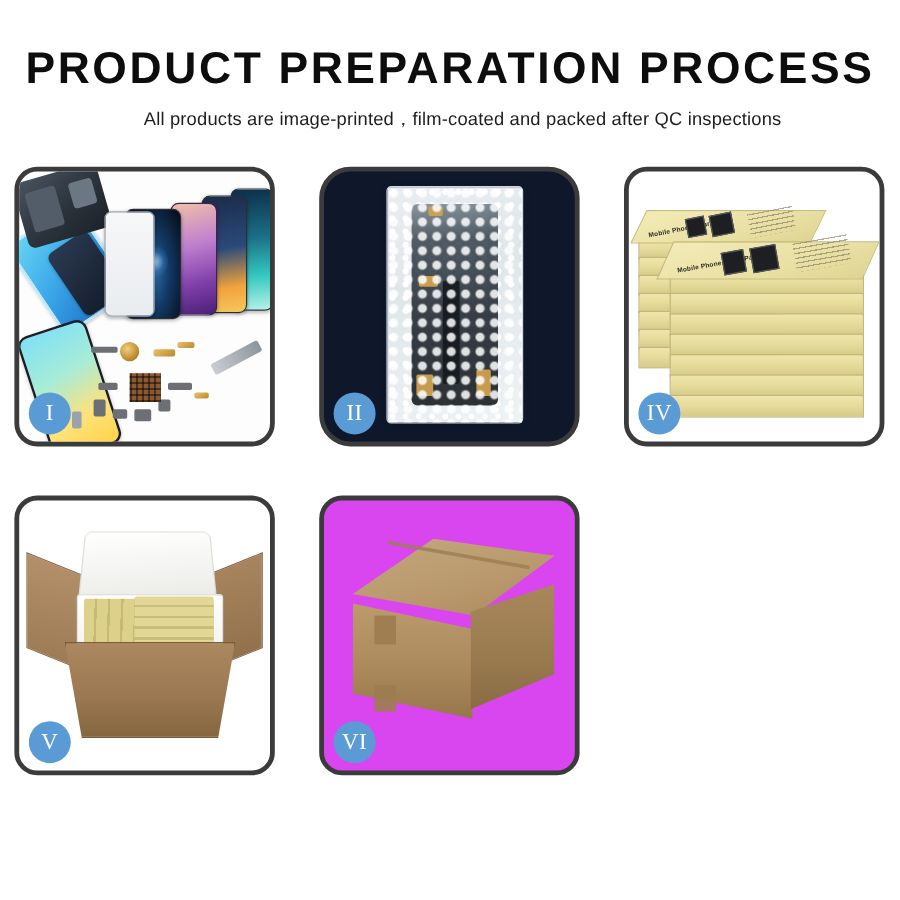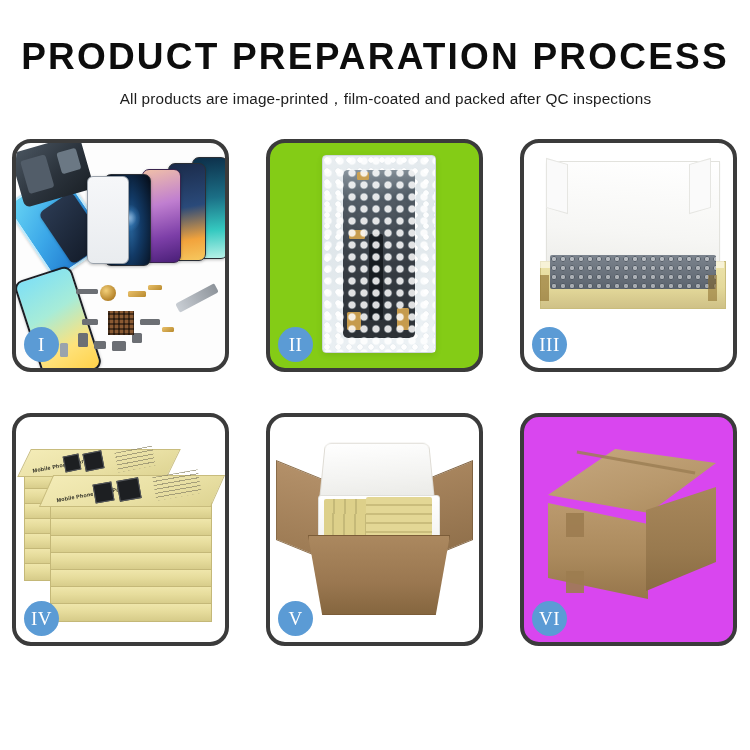--- a/index.html
+++ b/index.html
@@ -181,21 +181,21 @@
       repeating-linear-gradient(90deg, rgba(0,0,0,.45) 0 1.6px, transparent 1.6px 5px),
       repeating-linear-gradient(0deg, rgba(0,0,0,.45) 0 1.6px, transparent 1.6px 5px);
   }
   .p1 .tweez {
     position:absolute; right:6px; top:150px; width:44px; height:10px;
     background:linear-gradient(90deg,#c9ced4,#8e949b);
     transform: rotate(-28deg); border-radius:2px; z-index:9;
   }
 
   
-  .p2 { background:#84cc16; }
+  .p2 { background:#0f172a;border-radius:26px; }
   .p2 .bag {
     position:absolute; left:52px; top:12px; width:112px; height:196px;
     background:
       radial-gradient(circle at 4px 4px, rgba(255,255,255,.95) 2.4px, rgba(205,215,222,.45) 3.2px, transparent 3.6px) 0 0/11px 11px,
       linear-gradient(160deg, #e9eef1 0%, #dfe6ea 40%, #eef3f6 100%);
     border: 1px solid #cfd7dc;
     border-radius: 4px;
     box-shadow: 0 2px 6px rgba(0,0,0,.10);
   }
   .p2 .screen {
@@ -411,33 +411,20 @@
         <div class="tape" style="left:34px;top:16px;width:12px;height:8px;"></div>
         <div class="tape" style="left:26px;top:74px;width:16px;height:9px;"></div>
         <div class="tape" style="left:24px;top:156px;width:14px;height:18px;"></div>
         <div class="tape" style="left:74px;top:152px;width:12px;height:22px;"></div>
         <div class="bubbles"></div>
       </div>
     </div>
     <div class="badge">II</div>
   </div>
 
-  <div class="panel p3">
-    <div class="panel-stage">
-      <div class="lid"></div>
-      <div class="lid-flapL"></div>
-      <div class="lid-flapR"></div>
-      <div class="tray"></div>
-      <div class="tray-lip"></div>
-      <div class="tray-inner"></div>
-      <div class="corner-l"></div>
-      <div class="corner-r"></div>
-    </div>
-    <div class="badge">III</div>
-  </div>
 
   <div class="panel p4">
     <div class="panel-stage">
       <div class="stack">
 
         <div class="bx" style="left:8px;top:56px;width:116px;height:15px;"></div>
         <div class="bx" style="left:8px;top:71px;width:116px;height:15px;"></div>
         <div class="bx" style="left:8px;top:86px;width:116px;height:15px;"></div>
         <div class="bx" style="left:8px;top:101px;width:116px;height:15px;"></div>
         <div class="bx" style="left:8px;top:116px;width:116px;height:15px;"></div>

